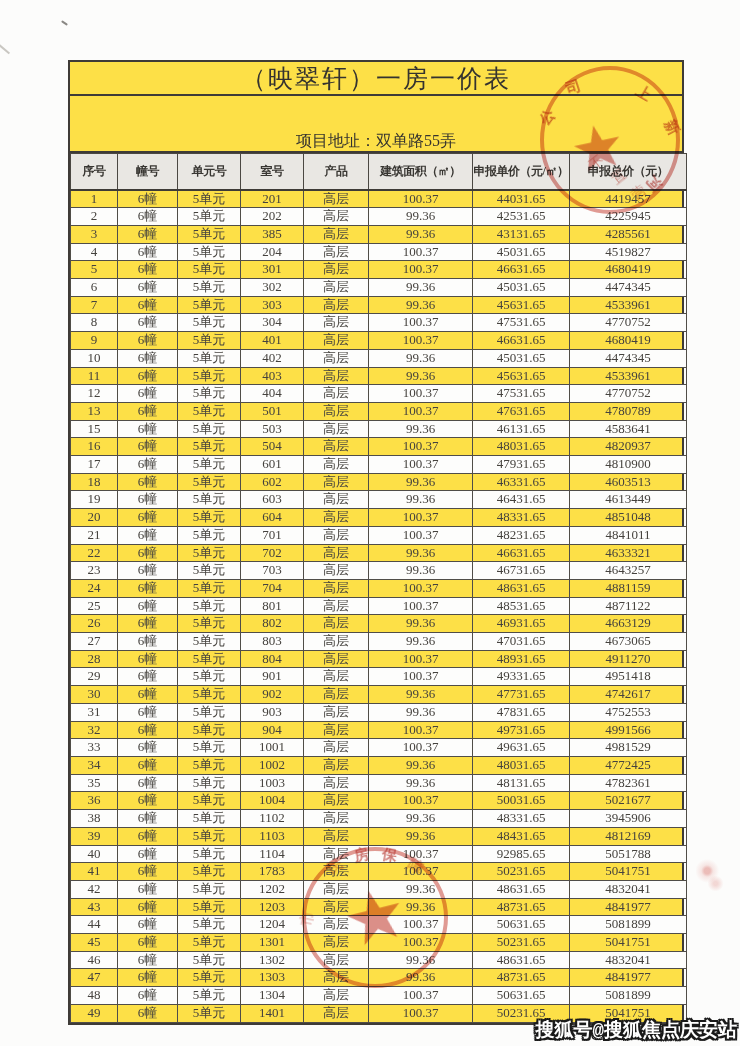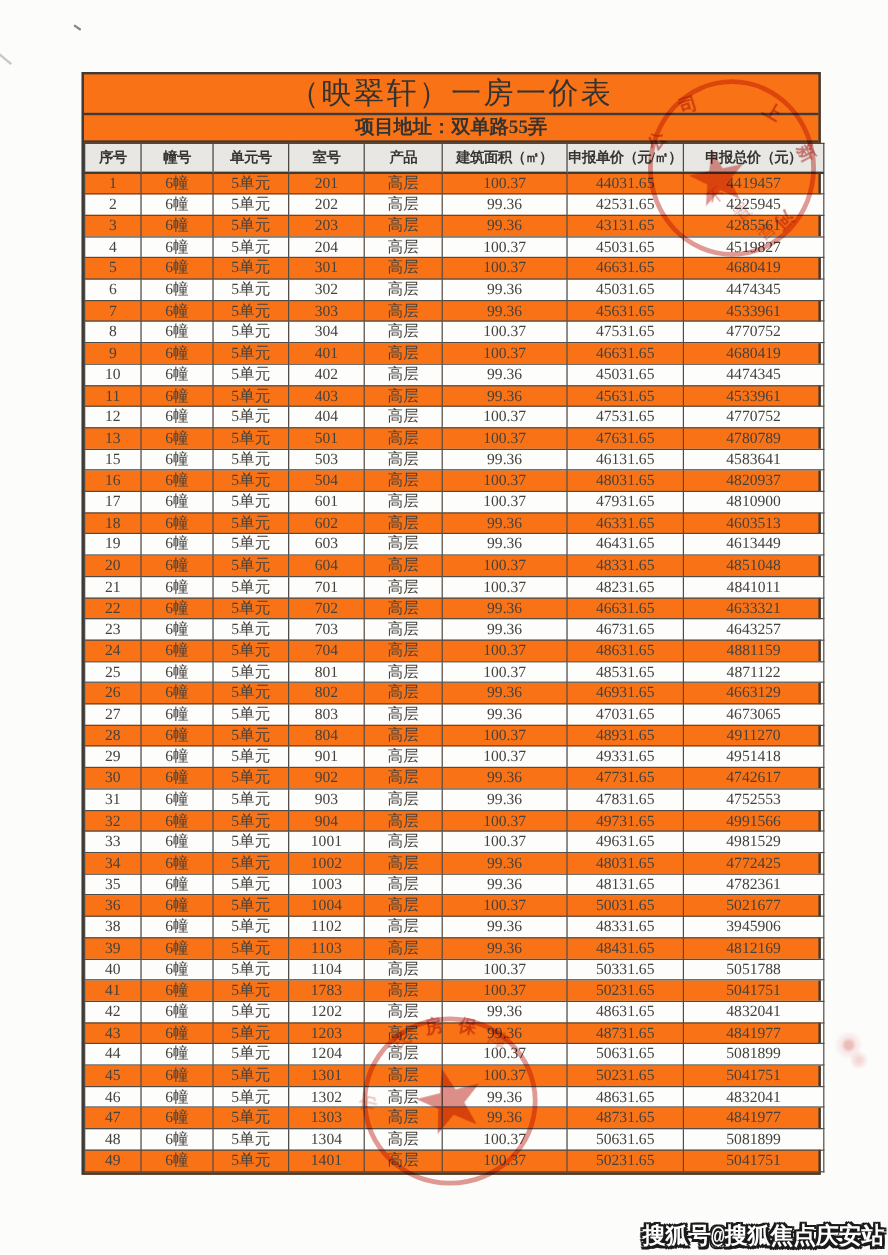--- a/index.html
+++ b/index.html
@@ -1,25 +1,25 @@
 <!DOCTYPE html>
 <html><head>
 <meta charset="utf-8">
 <style>
   * { margin:0; padding:0; box-sizing:border-box; }
   html,body { width:740px; height:1046px; }
   body { font-family:"Liberation Serif","DejaVu Serif",serif; background:#ffffff; }
   .page { position:relative; width:740px; height:1046px; background:#fcfcfb; overflow:hidden; }
 
   
-  .doc-table { position:absolute; left:68px; top:60px; width:616px; border:2px solid #3e3b37; background:#f97316; }
+  .doc-table { position:absolute; left:68px; top:60px; width:616px; border:2px solid #3e3b37; background:#fde047; }
   .title-row { height:34px; line-height:33px; text-align:center; font-size:25px; letter-spacing:2px; color:#35332f; border-bottom:2px solid #3e3b37; white-space:nowrap; }
-  .subtitle-row { height:23px; line-height:22px; text-align:center; font-size:16px; font-weight:bold; color:#35332f; border-bottom:2px solid #3e3b37; }
+  .subtitle-row { height:23px; line-height:22px; text-align:center; font-size:16px; font-weight:normal; color:#35332f; border-bottom:2px solid #3e3b37;margin-top:34px; }
   table { width:100%; border-collapse:collapse; table-layout:fixed; }
-  th { height:24px; background:#e9e7e3; border:1px solid #4b4843; border-bottom:2px solid #3e3b37; font-size:12px; font-weight:bold; color:#383632; white-space:nowrap; overflow:visible; letter-spacing:-0.5px; }
+  th { height:36px; background:#e9e7e3; border:1px solid #4b4843; border-bottom:2px solid #3e3b37; font-size:12px; font-weight:bold; color:#383632; white-space:nowrap; overflow:visible; letter-spacing:-0.5px; }
   td { height:16.7px; line-height:16.7px; border:1px solid #504d48; font-size:13px; text-align:center; color:#45423e; padding:0; white-space:nowrap; }
   tr:nth-child(even) td { background:#fdfdfc; }
 
   
   .stamp { position:absolute; border-radius:50%; mix-blend-mode:multiply; pointer-events:none; z-index:5; }
   .stamp-ring { position:absolute; inset:0; border-radius:50%; border:4px solid rgba(197,55,44,0.50); filter:blur(0.4px); }
   .stamp .rim { position:absolute; font-size:15px; font-weight:bold; color:rgba(180,45,38,0.62); filter:blur(0.3px); }
   .stamp .ovl { position:absolute; font-size:14px; color:rgba(190,55,45,0.50); filter:blur(0.4px); }
   .star-svg { position:absolute; filter:blur(0.3px); }
 
@@ -107,21 +107,21 @@
             <td>202</td>
             <td>高层</td>
             <td>99.36</td>
             <td>42531.65</td>
             <td>4225945</td>
           </tr>
           <tr>
             <td>3</td>
             <td>6幢</td>
             <td>5单元</td>
-            <td>203</td>
+            <td>385</td>
             <td>高层</td>
             <td>99.36</td>
             <td>43131.65</td>
             <td>4285561</td>
           </tr>
           <tr>
             <td>4</td>
             <td>6幢</td>
             <td>5单元</td>
             <td>204</td>
@@ -460,21 +460,21 @@
             <td>48431.65</td>
             <td>4812169</td>
           </tr>
           <tr>
             <td>40</td>
             <td>6幢</td>
             <td>5单元</td>
             <td>1104</td>
             <td>高层</td>
             <td>100.37</td>
-            <td>50331.65</td>
+            <td>92985.65</td>
             <td>5051788</td>
           </tr>
           <tr>
             <td>41</td>
             <td>6幢</td>
             <td>5单元</td>
             <td>1783</td>
             <td>高层</td>
             <td>100.37</td>
             <td>50231.65</td>

